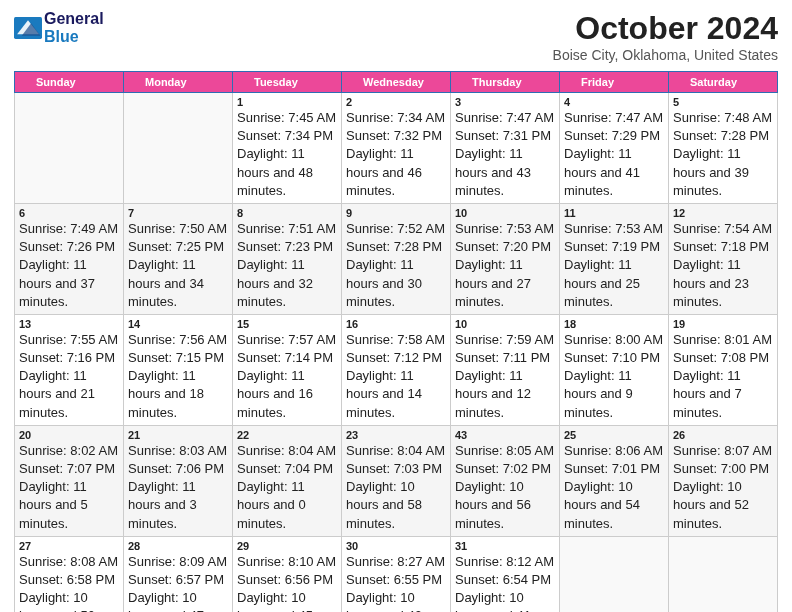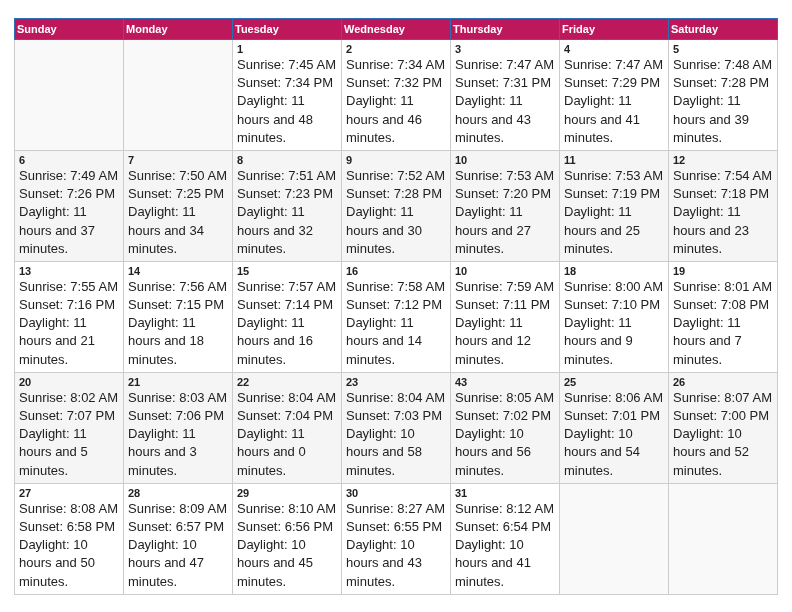--- a/index.html
+++ b/index.html
@@ -41,24 +41,24 @@
     .subtitle {
       font-size: 14px;
       color: #555;
     }
     .calendar-table {
       width: 100%;
       border-collapse: collapse;
       font-size: 9.5px;
     }
     .calendar-table th {
-      background-color: #be185d;
+      background-color: #ec4899;
       color: #fff;
       text-align: left;
-      padding: 4px 2px;
+      padding: 4px 21px;
       font-size: 11px;
       font-weight: bold;
       border: 1px solid #2e6db4;
     }
     .calendar-table td {
       border: 1px solid #ccc;
       vertical-align: top;
       padding: 3px 4px;
       width: calc(100% / 7);
       height: 78px;
@@ -81,20 +81,35 @@
     }
     .empty-cell {
       background: #f9f9f9 !important;
     }
   </style>
 </head>
 <body>
 
 <div class="page">
   <div class="header">
+    <div class="logo">
+      <svg class="logo-icon" viewBox="0 0 36 28">
+        <rect x="0" y="0" width="36" height="28" fill="#1a7abf" rx="2"></rect>
+        <polygon points="18,4 32,22 4,22" fill="#fff" opacity="0.9"></polygon>
+        <polygon points="22,8 34,24 10,24" fill="#1a4a8a" opacity="0.7"></polygon>
+      </svg>
+      <div>
+        <div style="font-size:16px;font-weight:bold;color:#1a1a5e;">General</div>
+        <div style="font-size:16px;font-weight:bold;color:#1a7abf;">Blue</div>
+      </div>
+    </div>
+    <div class="title-block">
+      <div class="main-title">October 2024</div>
+      <div class="subtitle">Boise City, Oklahoma, United States</div>
+    </div>
   </div>
 
   <table class="calendar-table">
     <thead>
       <tr id="header-row">
           <th>Sunday</th>
           <th>Monday</th>
           <th>Tuesday</th>
           <th>Wednesday</th>
           <th>Thursday</th>

